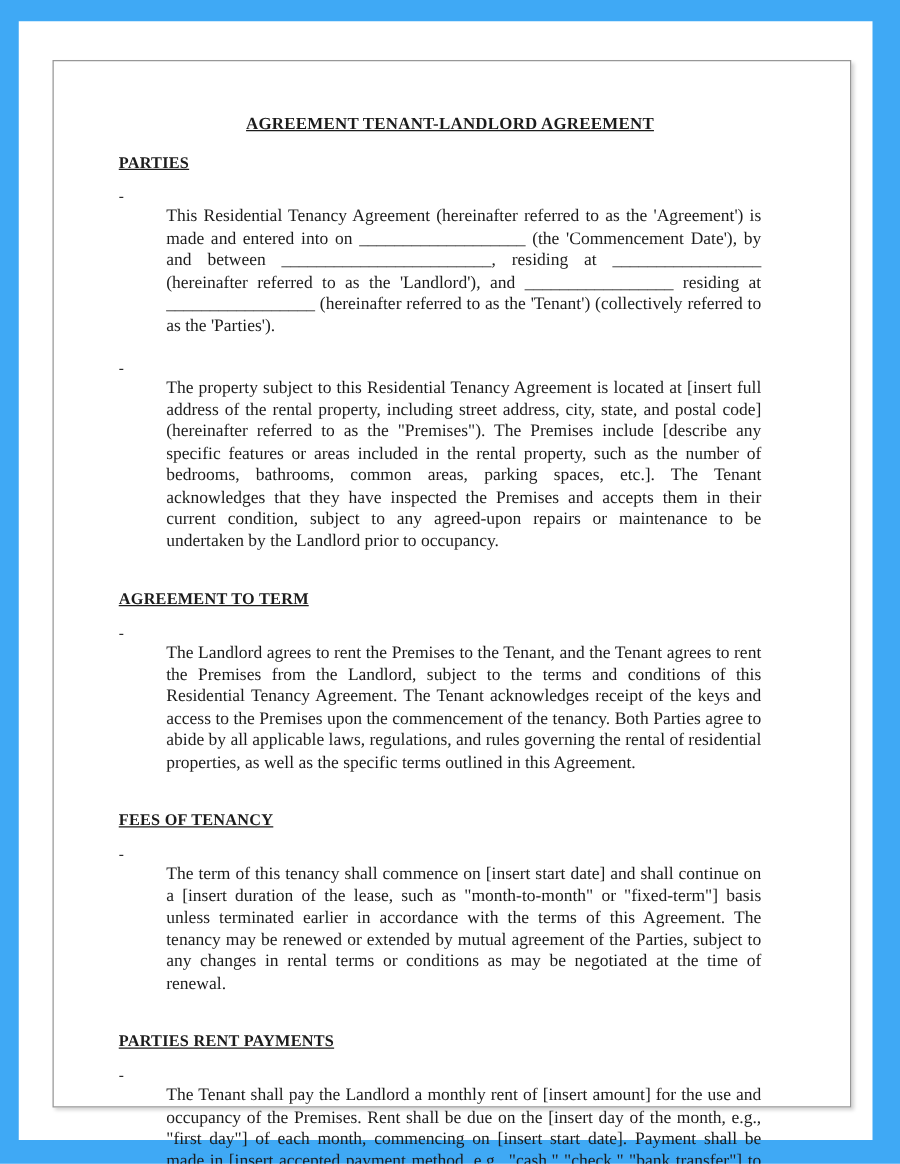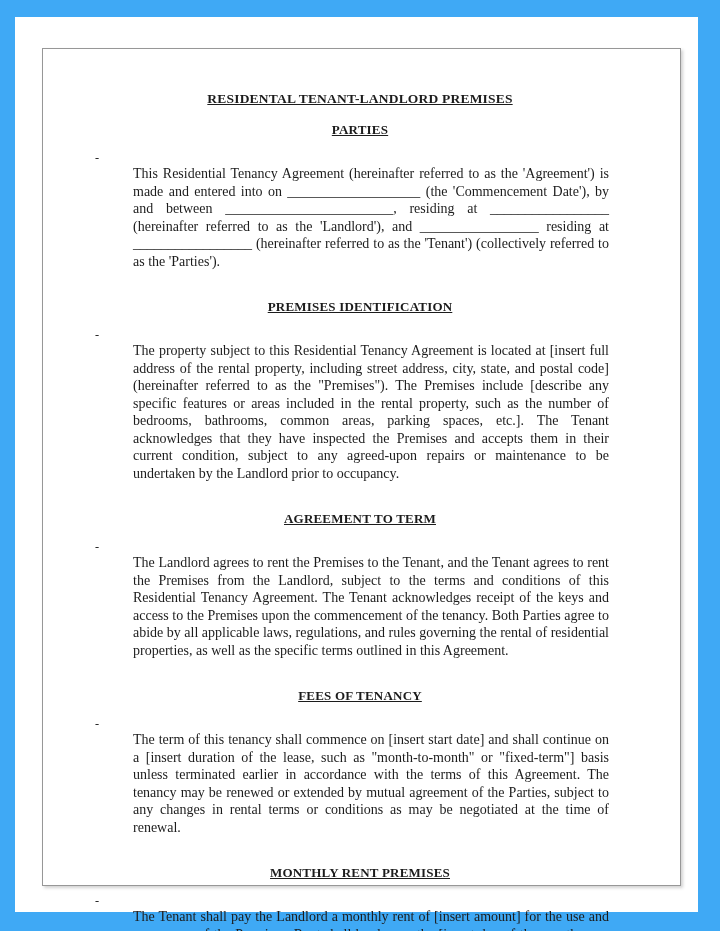--- a/index.html
+++ b/index.html
@@ -42,21 +42,20 @@
     letter-spacing: 0.2px;
     margin: 0 0 15px 0;
   }
   .section { margin: 0; }
   .section-heading {
     font-size: 13px;
     font-weight: bold;
     text-decoration: underline;
     letter-spacing: 0.2px;
     margin: 13px 0 11px 0;
-    text-align: center;
   }
   .bullet-row {
     display: flex;
     align-items: flex-start;
   }
   .bullet-dash {
     width: 22px;
     flex-shrink: 0;
     font-size: 12.3px;
     line-height: 17.5px;
@@ -69,32 +68,31 @@
     text-align: justify;
   }
 </style>
 </head>
 <body>
 
 <div class="matte">
   <div class="page">
     <div class="doc">
 
-      <h1 class="doc-title">RESIDENTAL TENANT-LANDLORD PREMISES</h1>
+      <h1 class="doc-title">AGREEMENT TENANT-LANDLORD AGREEMENT</h1>
 
       <div class="section">
         <h2 class="section-heading">PARTIES</h2>
         <div class="bullet-row">
           <span class="bullet-dash">-</span>
           <p class="bullet-text">This Residential Tenancy Agreement (hereinafter referred to as the 'Agreement') is made and entered into on ___________________ (the 'Commencement Date'), by and between ________________________, residing at _________________ (hereinafter referred to as the 'Landlord'), and _________________ residing at _________________ (hereinafter referred to as the 'Tenant') (collectively referred to as the 'Parties').</p>
         </div>
       </div>
 
       <div class="section">
-        <h2 class="section-heading">PREMISES IDENTIFICATION</h2>
         <div class="bullet-row">
           <span class="bullet-dash">-</span>
           <p class="bullet-text">The property subject to this Residential Tenancy Agreement is located at [insert full address of the rental property, including street address, city, state, and postal code] (hereinafter referred to as the "Premises"). The Premises include [describe any specific features or areas included in the rental property, such as the number of bedrooms, bathrooms, common areas, parking spaces, etc.]. The Tenant acknowledges that they have inspected the Premises and accepts them in their current condition, subject to any agreed-upon repairs or maintenance to be undertaken by the Landlord prior to occupancy.</p>
         </div>
       </div>
 
       <div class="section">
         <h2 class="section-heading">AGREEMENT TO TERM</h2>
         <div class="bullet-row">
           <span class="bullet-dash">-</span>
@@ -104,21 +102,21 @@
 
       <div class="section">
         <h2 class="section-heading">FEES OF TENANCY</h2>
         <div class="bullet-row">
           <span class="bullet-dash">-</span>
           <p class="bullet-text">The term of this tenancy shall commence on [insert start date] and shall continue on a [insert duration of the lease, such as "month-to-month" or "fixed-term"] basis unless terminated earlier in accordance with the terms of this Agreement. The tenancy may be renewed or extended by mutual agreement of the Parties, subject to any changes in rental terms or conditions as may be negotiated at the time of renewal.</p>
         </div>
       </div>
 
       <div class="section">
-        <h2 class="section-heading">MONTHLY RENT PREMISES</h2>
+        <h2 class="section-heading">PARTIES RENT PAYMENTS</h2>
         <div class="bullet-row">
           <span class="bullet-dash">-</span>
           <p class="bullet-text">The Tenant shall pay the Landlord a monthly rent of [insert amount] for the use and occupancy of the Premises. Rent shall be due on the [insert day of the month, e.g., "first day"] of each month, commencing on [insert start date]. Payment shall be made in [insert accepted payment method, e.g., "cash," "check," "bank transfer"] to the Landlord at the address specified in this Agreement or as otherwise directed by the Landlord. Any late payments shall incur a late fee of [insert late fee amount or percentage] per day until paid in full.</p>
         </div>
       </div>
 
       <div class="section">
         <h2 class="section-heading">TERM FEES</h2>
       </div>
 

